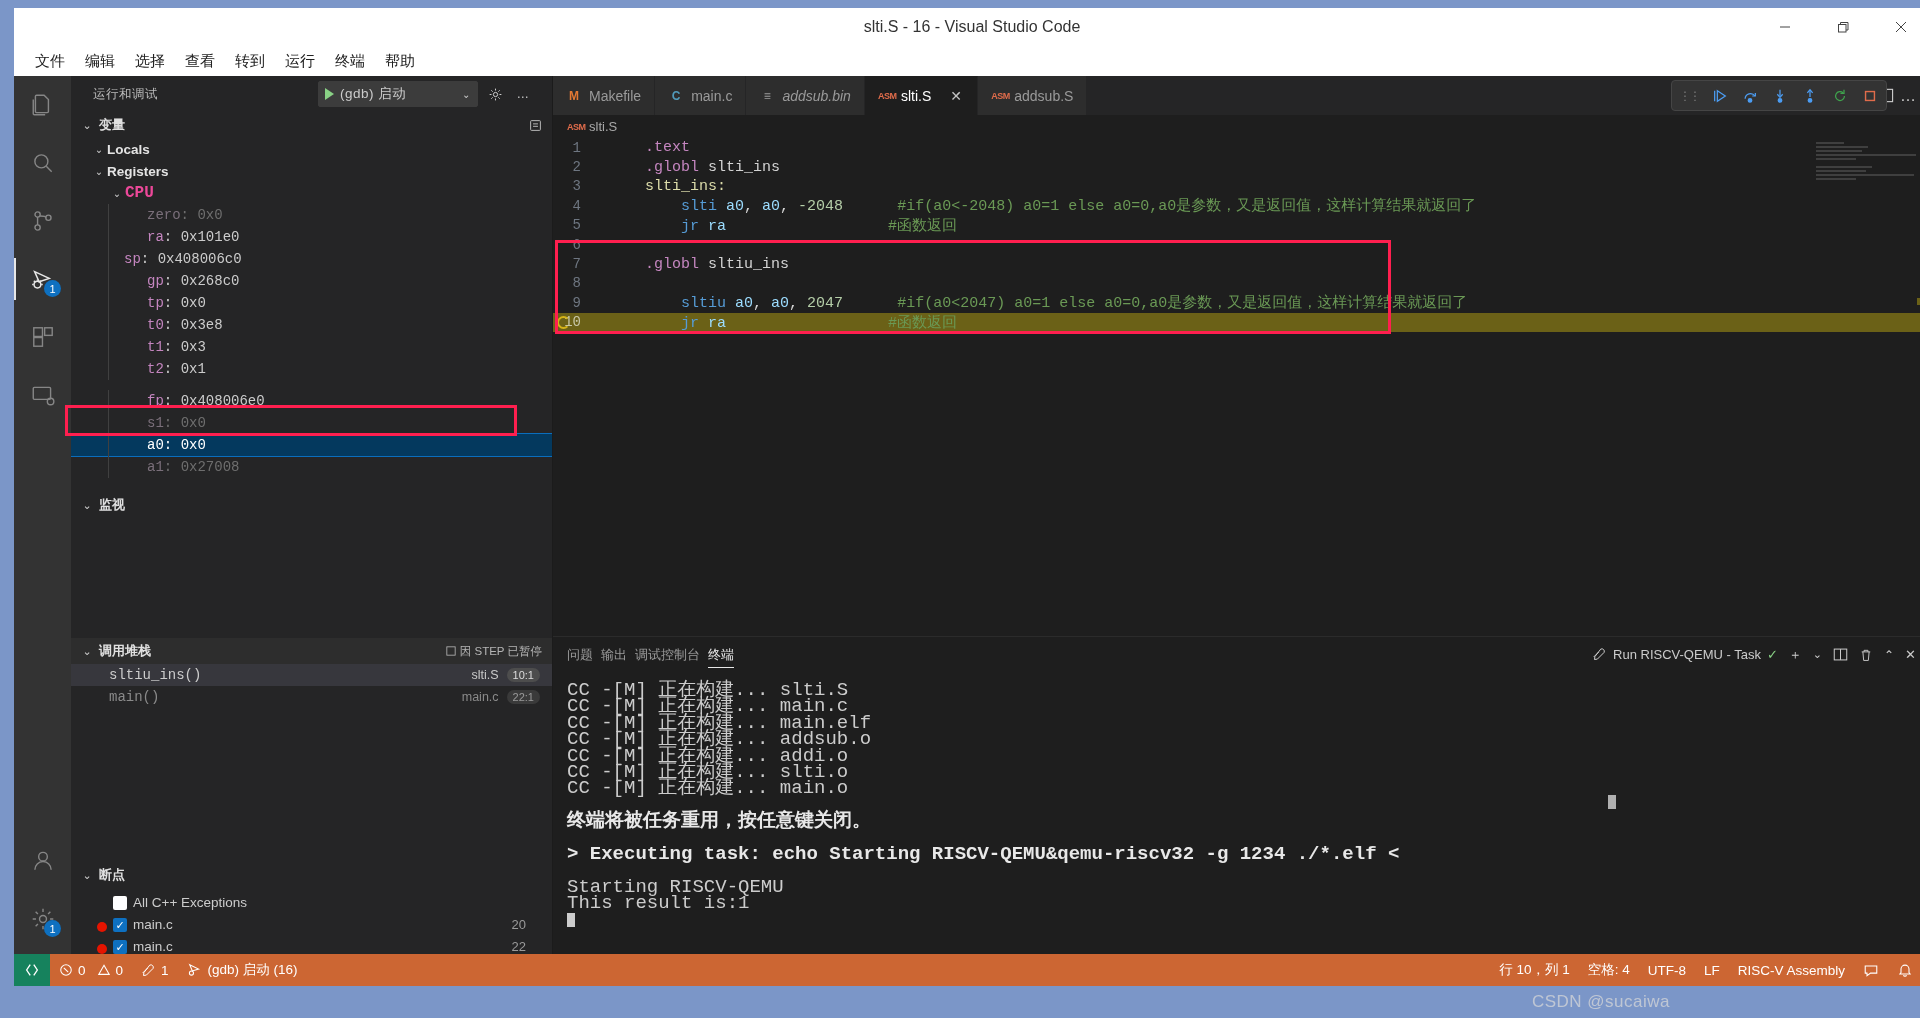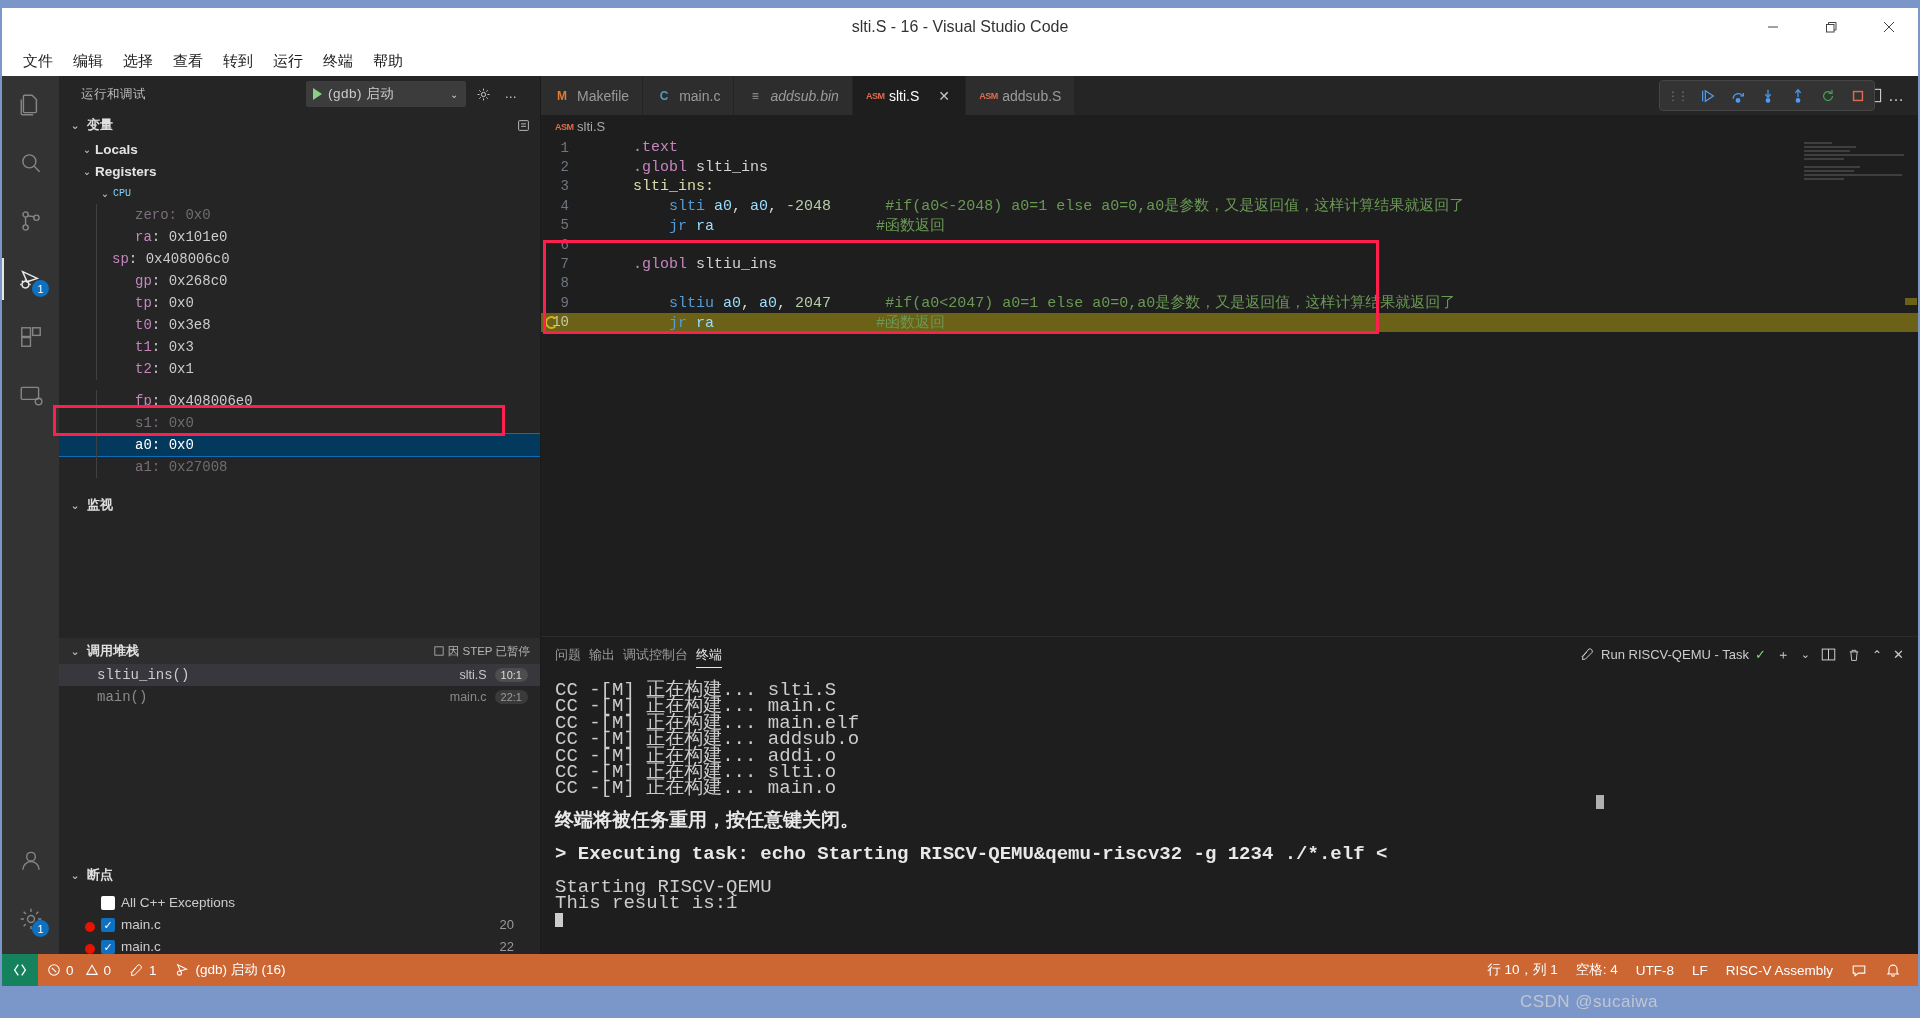--- a/index.html
+++ b/index.html
@@ -1,19 +1,19 @@
 <!DOCTYPE html>
 <html><head>
 <meta charset="utf-8">
 <style>
   * { margin:0; padding:0; box-sizing:border-box; }
   html,body { width:1920px; height:1018px; overflow:hidden; background:#7b96c8; }
   body { font-family:"Liberation Sans", sans-serif; font-size:15px; color:#cccccc; }
 
-  #app { position:absolute; left:0; top:0; width:1684px; height:1018px; background:#7b96c8; }
+  #app { position:absolute; left:12px; top:0; width:1684px; height:1018px; background:#7b96c8; }
 
   
   .win { position:absolute; left:2px; top:8px; width:1916px; height:978px; background:#1e1e1e; display:flex; flex-direction:column; }
 
   
   .titlebar { height:38px; background:#ffffff; display:flex; align-items:center; position:relative; flex:none; }
   .title-text { position:absolute; left:0; right:0; text-align:center; font-size:16px; color:#333333; font-family:"Liberation Sans", sans-serif; }
   .winctl { position:absolute; right:0; top:0; height:38px; display:flex; }
   .winctl div { width:58px; height:38px; display:flex; align-items:center; justify-content:center; color:#444; font-size:15px; }
 
@@ -47,21 +47,21 @@
   .section { display:flex; flex-direction:column; min-height:0; }
   .sec-head { height:26px; display:flex; align-items:center; gap:4px; padding-left:8px; font-size:13px; font-weight:bold; color:#e0e0e0; flex:none; }
   .sec-head .chev { width:16px; text-align:center; font-size:11px; color:#cccccc; font-weight:normal; }
   .sec-head .spacer { flex:1; }
   .sec-head .sec-extra { font-size:11.5px; font-weight:normal; color:#b5b5b5; padding-right:10px; display:flex; align-items:center; gap:4px; }
   .sec-body { overflow:hidden; }
 
   .tree-row { height:22px; display:flex; align-items:center; font-size:14px; font-family:"Liberation Mono", monospace; white-space:nowrap; position:relative; }
   .tree-row .chev { width:16px; text-align:center; font-size:10px; color:#cccccc; font-family:"Liberation Sans",sans-serif; }
   .bold-lbl { font-family:"Liberation Sans", sans-serif; font-weight:bold; font-size:13.5px; color:#e4e4e4; }
-  .cpu-lbl { color:#7dd3fc; font-family:"Liberation Mono", monospace; font-size:10px; }
+  .cpu-lbl { color:#ec4899; font-family:"Liberation Mono", monospace; font-size:16px;font-weight:bold; }
   .reg-name { color:#c586c0; }
   .reg-val { color:#cccccc; }
   .reg-name.dim { color:#7a6f7a; }
   .reg-val.dim { color:#6e6e6e; }
   .tree-row.selected { background:#04395e; outline:1px solid #0a6ebd; }
   .tree-row.selected .reg-name { color:#ffffff; }
   .tree-row.selected .reg-val { color:#ffffff; }
   .indent-guide { position:absolute; left:37px; top:0; bottom:0; width:1px; background:#404040; }
 
   .stack-row { height:22px; display:flex; align-items:center; font-size:14px; font-family:"Liberation Mono", monospace; padding-left:38px; color:#cccccc; }

